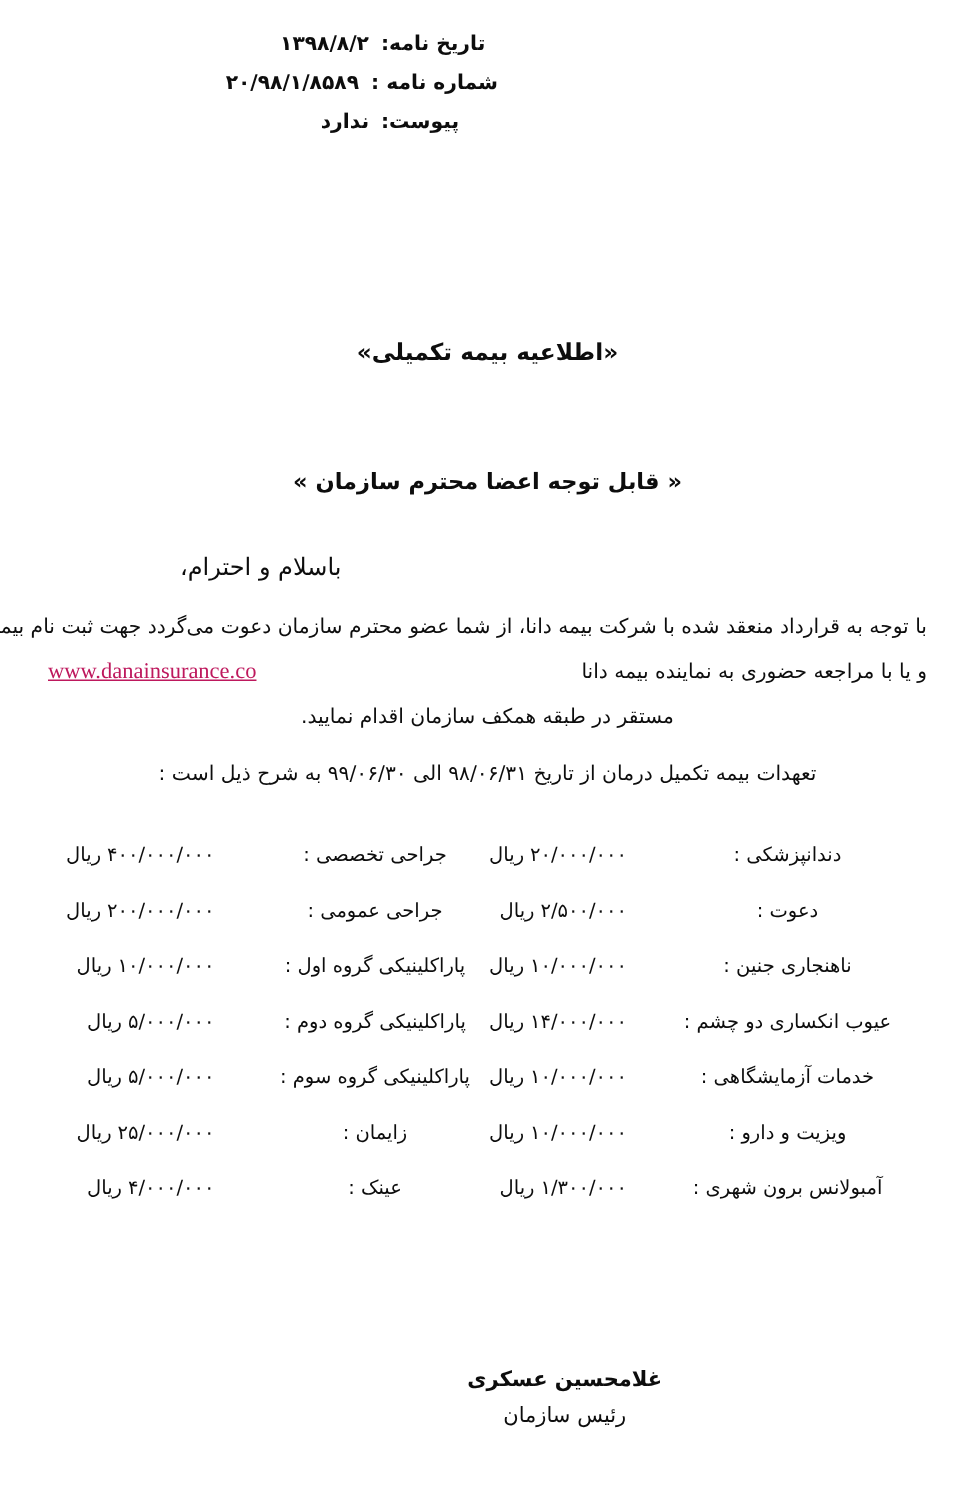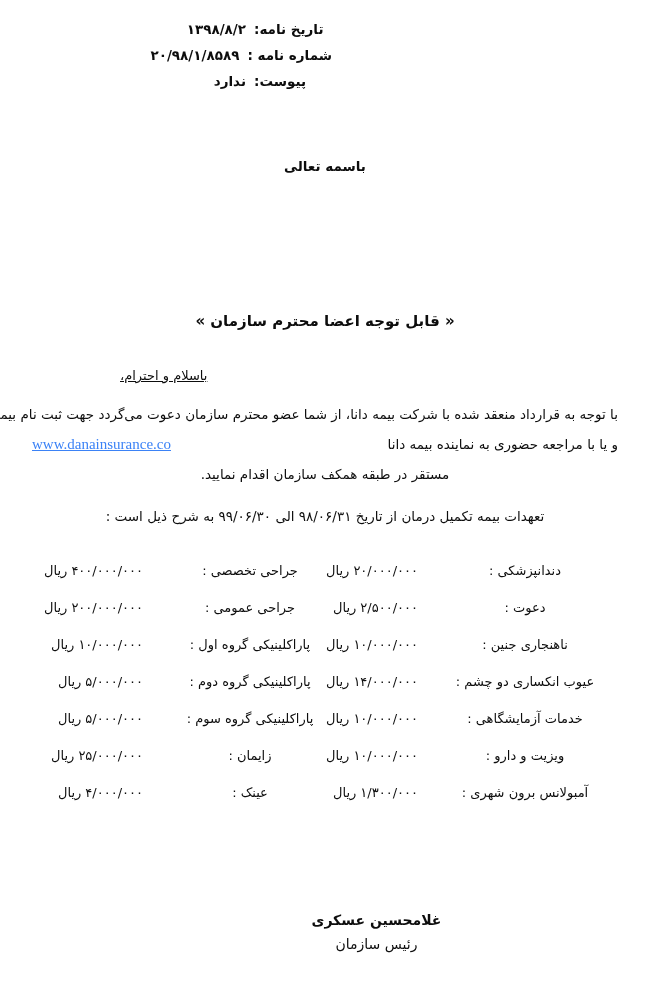--- a/index.html
+++ b/index.html
@@ -76,42 +76,41 @@
   
   .body-block {
     position: absolute;
     top: 368px;
     right: 32px;
     left: 32px;
     direction: rtl;
   }
   .salutation {
     text-align: left;
-    font-size: 13px;
+    font-size: 16px;
     padding-left: 88px;
     margin-bottom: 16px;
     white-space: nowrap;
-    text-decoration: underline;
   }
   .para-line {
     font-size: 13.5px;
     line-height: 30px;
     text-align: justify;
     white-space: nowrap;
   }
   .para-line.center  { text-align: center; }
   .para-line.stretch {
     display: flex;
     justify-content: space-between;
   }
   .para-line.stretch > span { white-space: nowrap; }
   a.url-link {
     font-family: "Liberation Serif", "DejaVu Serif", serif;
     font-size: 15px;
-    color: #3b82f6;
+    color: #be185d;
     direction: ltr;
     unicode-bidi: embed;
     display: inline-block;
   }
 
   .intro-line {
     position: absolute;
     top: 508px;
     left: 0;
     right: 0;
@@ -205,22 +204,22 @@
     <div class="lh-row">
       <span class="lh-label">شماره نامه :</span>
       <span class="lh-value">۲۰/۹۸/۱/۸۵۸۹</span>
     </div>
     <div class="lh-row">
       <span class="lh-label">پیوست:</span>
       <span class="lh-value plain">ندارد</span>
     </div>
   </div>
 
-  <div class="heading" id="basmala">باسمه تعالی</div>
-
+
+  <div class="heading" id="notice-title">«اطلاعیه بیمه تکمیلی»</div>
 
   <div class="heading" id="audience">« قابل توجه اعضا محترم سازمان »</div>
 
   <div class="body-block">
 
     <div class="salutation">باسلام و احترام،</div>
 
     <div class="para-line center">با توجه به قرارداد منعقد شده با شرکت بیمه دانا، از شما عضو محترم سازمان دعوت می‌گردد جهت ثبت نام بیمه</div>
 
     <div class="para-line stretch">

